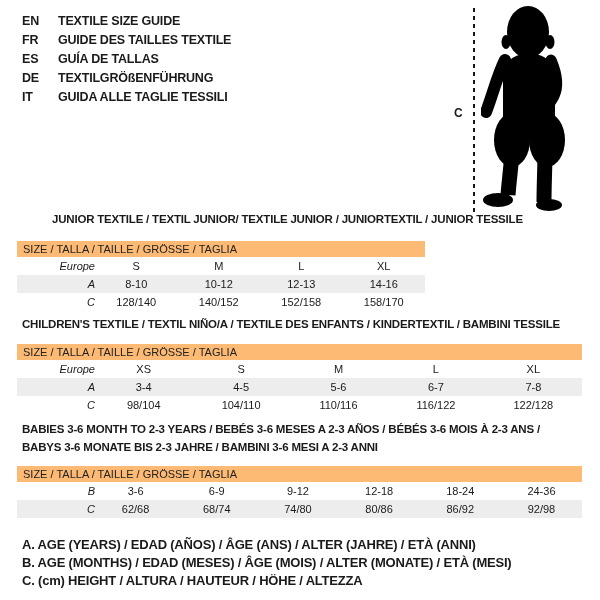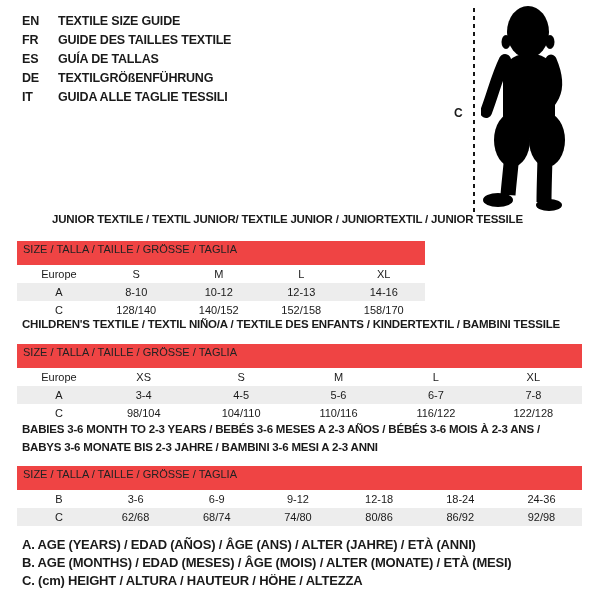--- a/index.html
+++ b/index.html
@@ -12,25 +12,25 @@
   .lang-row{display:flex;}
   .lang-code{width:36px;}
   
   .dash-line{position:absolute;left:473px;top:8px;width:2px;height:204px;
     background-image:repeating-linear-gradient(to bottom,#151515 0 4px,transparent 4px 8px);}
   .c-label{position:absolute;left:454px;top:106px;font-size:12px;font-weight:700;}
   .toddler{position:absolute;left:481px;top:2px;}
   
   .tbl-title{position:absolute;font-size:11.5px;font-weight:700;letter-spacing:-0.2px;white-space:nowrap;}
   .tbl{position:absolute;}
-  .tbl-head{background:#ef4444;height:24px;line-height:16px;font-size:11px;color:#222;padding-left:6px;}
+  .tbl-head{background:#fdba74;height:16px;line-height:16px;font-size:11px;color:#222;padding-left:6px;}
   .tbl-row{display:flex;height:18px;line-height:18px;font-size:11px;}
   .tbl-body .tbl-row:nth-child(even){background:#ededed;}
   .cell{text-align:center;flex:1;}
-  .cell.label{flex:0 0 72px;text-align:center;padding-left:6px;}
+  .cell.label{flex:0 0 72px;text-align:right;padding-left:6px;font-style:italic;}
   
   .legend{position:absolute;left:22px;top:536px;font-size:13px;font-weight:700;line-height:18px;letter-spacing:-0.2px;white-space:nowrap;}
 </style>
 </head>
 <body>
 
 <div id="canvas">
 
   <div class="lang-list">
     <div class="lang-row">

